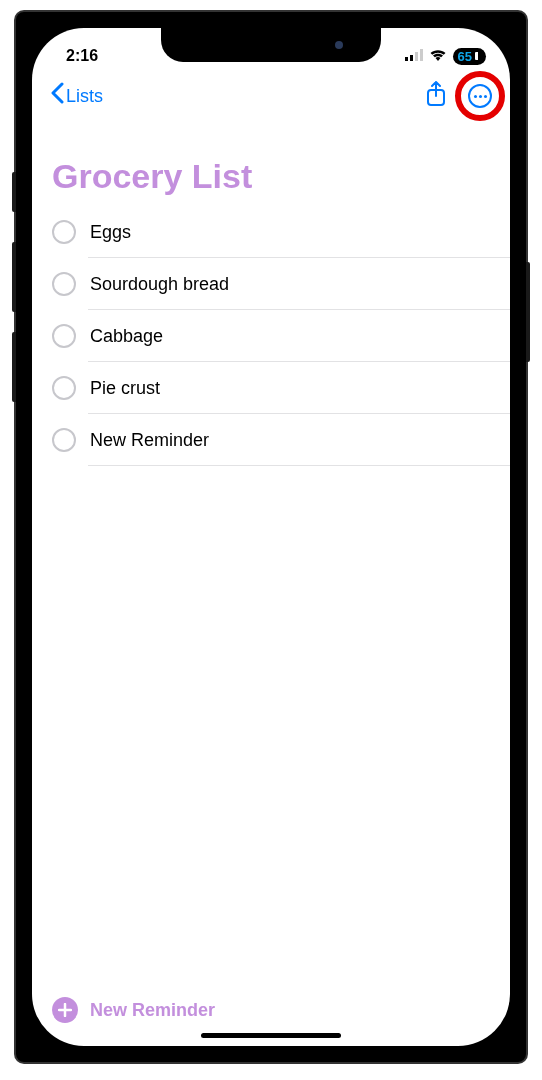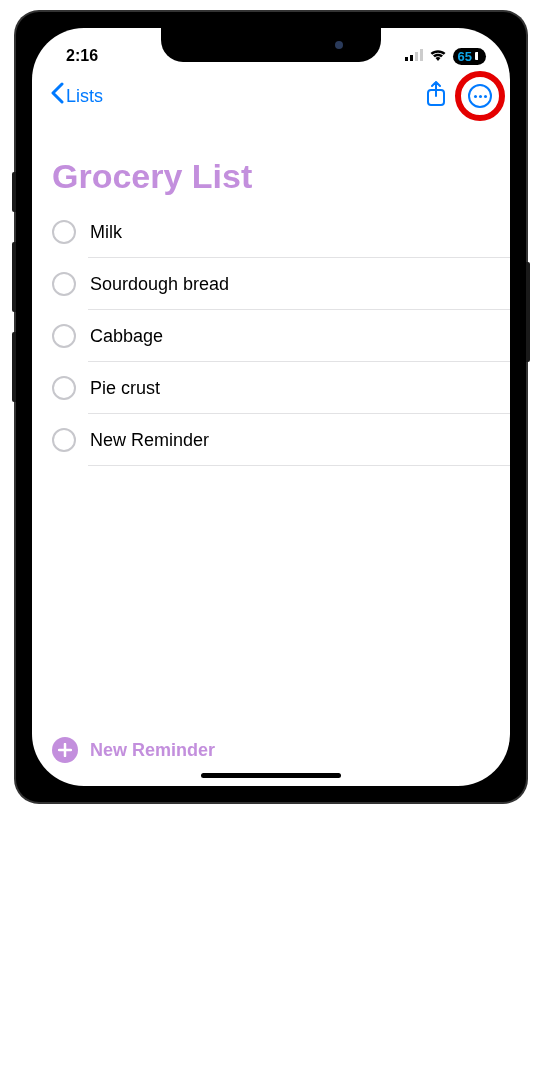--- a/index.html
+++ b/index.html
@@ -6,23 +6,23 @@
     body {
       background: #fff;
       display: flex;
       justify-content: center;
       align-items: flex-start;
       min-height: 1080px;
       padding-top: 12px;
     }
     .phone-frame {
       width: 510px;
-      height: 790px;
-      background: #000;
-      border-radius: 23px;
+      height: 1050px;
+      background: #000;
+      border-radius: 8px;
       padding: 16px;
       position: relative;
       box-shadow: 0 0 0 2px #333;
     }
     .phone-button-left1 { position: absolute; left: -4px; top: 160px; width: 4px; height: 40px; background: #1a1a1a; border-radius: 2px 0 0 2px; }
     .phone-button-left2 { position: absolute; left: -4px; top: 230px; width: 4px; height: 70px; background: #1a1a1a; border-radius: 2px 0 0 2px; }
     .phone-button-left3 { position: absolute; left: -4px; top: 320px; width: 4px; height: 70px; background: #1a1a1a; border-radius: 2px 0 0 2px; }
     .phone-button-right { position: absolute; right: -4px; top: 250px; width: 4px; height: 100px; background: #1a1a1a; border-radius: 0 2px 2px 0; }
     .phone-screen {
       width: 100%;
@@ -238,21 +238,21 @@
       </div>
     </div>
 
     <div class="title-area">
       <h1 class="list-title">Grocery List</h1>
     </div>
 
     <div class="reminders">
       <div class="reminder-row">
         <span class="radio"></span>
-        <span class="reminder-title">Milk</span>
+        <span class="reminder-title">Eggs</span>
       </div>
       <div class="reminder-row">
         <span class="radio"></span>
         <span class="reminder-title">Sourdough bread</span>
       </div>
       <div class="reminder-row">
         <span class="radio"></span>
         <span class="reminder-title">Cabbage</span>
       </div>
       <div class="reminder-row">

